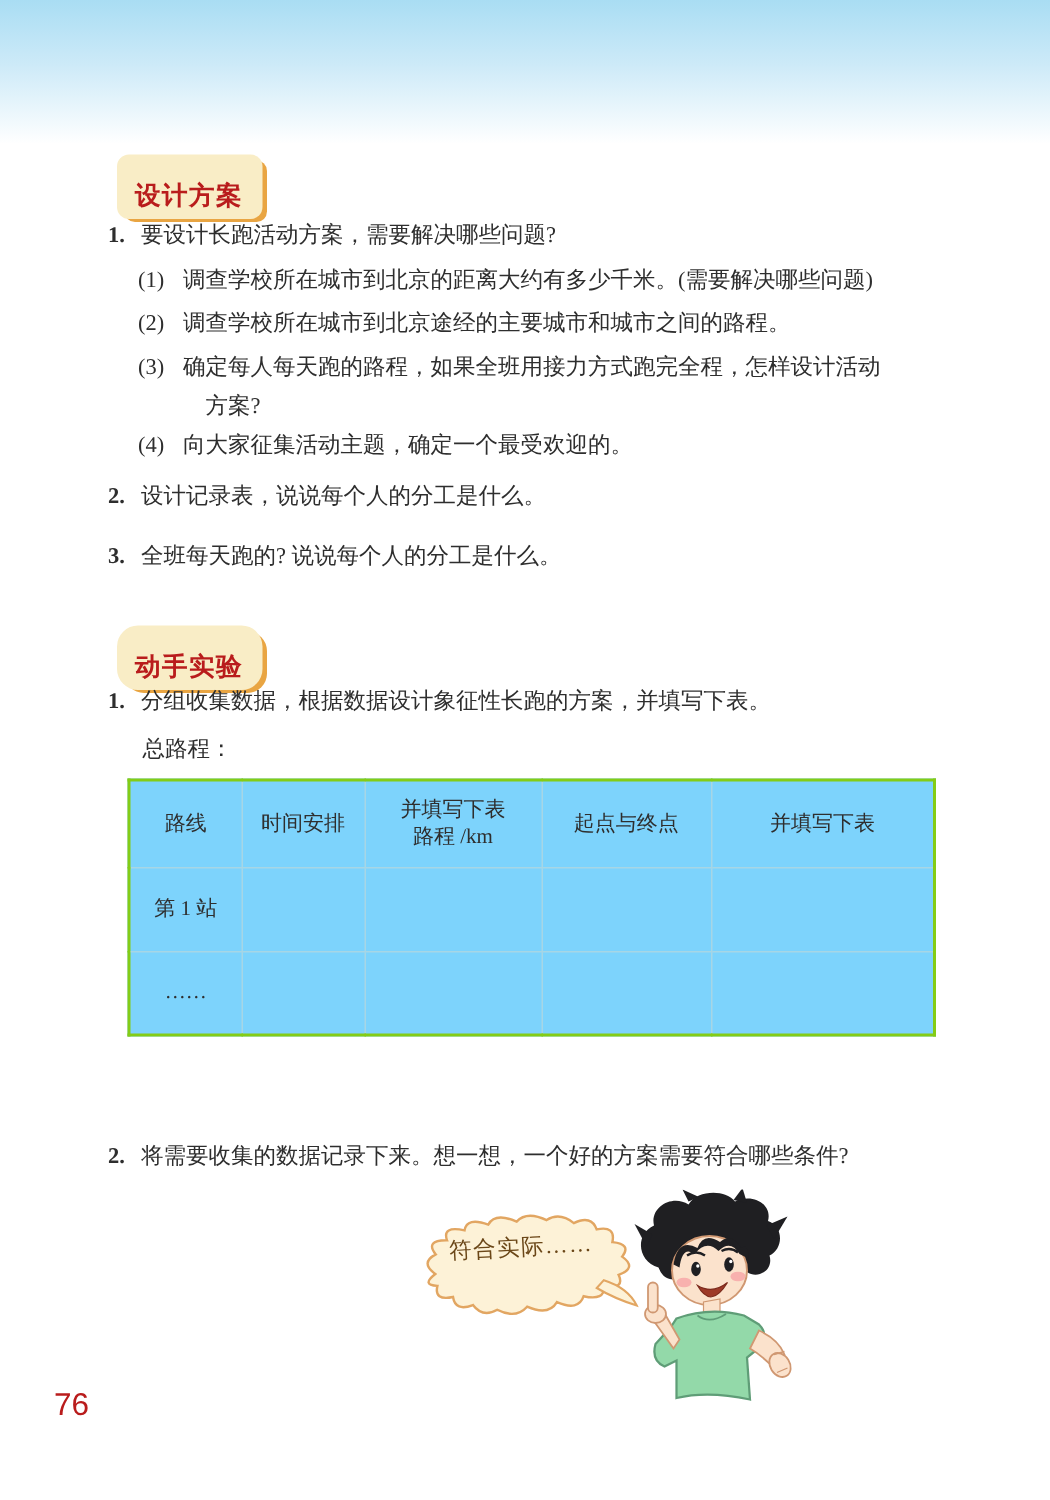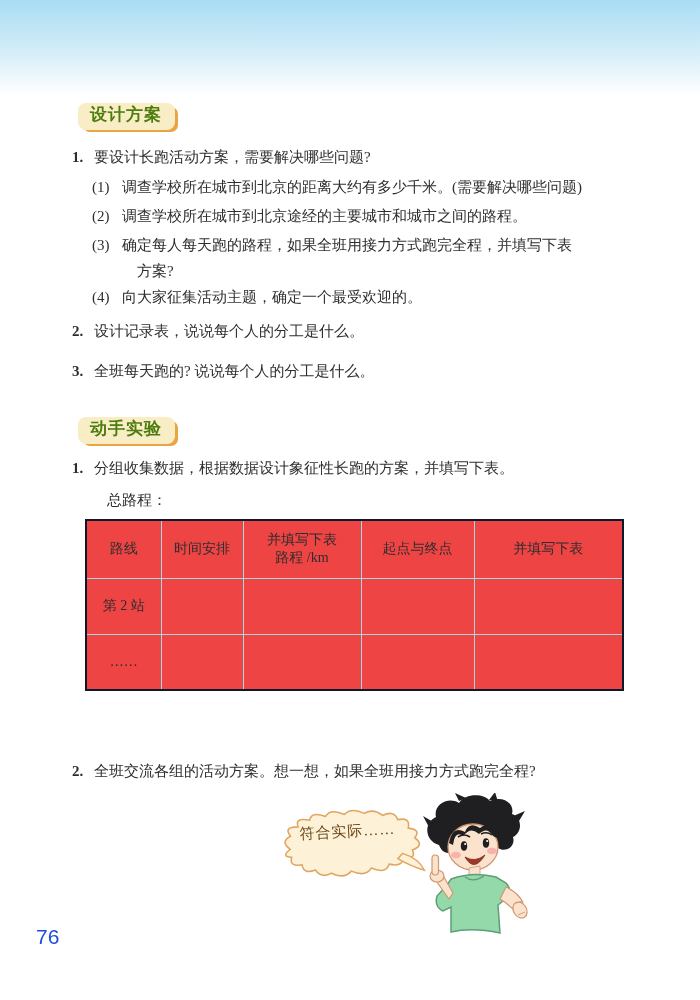--- a/index.html
+++ b/index.html
@@ -1,39 +1,39 @@
 <!DOCTYPE html>
 <html><head>
 <meta charset="utf-8">
 <style>
   html,body{margin:0;padding:0;background:#fff;}
   .page{position:relative;width:700px;height:1000px;background:#ffffff;overflow:hidden;
         font-family:"Liberation Serif","DejaVu Serif",serif;color:#2e2e2e;}
   .top-gradient{position:absolute;left:0;top:0;width:700px;height:96px;
         background:linear-gradient(180deg,#a9ddf3 0%,#cdeaf8 45%,#ffffff 100%);}
-  .badge{position:absolute;display:inline-block;background:#f9edc6;color:#4d7c0f;
-        font-weight:bold;font-size:17px;letter-spacing:1px;padding:0 13px 4px 12px;
+  .badge{position:absolute;display:inline-block;background:#f9edc6;color:#b91c1c;
+        font-weight:bold;font-size:17px;letter-spacing:1px;padding:16px 13px 4px 12px;
         border-radius:8px;box-shadow:4px 3px 0 -1px #e9a542;}
   .q{position:absolute;left:72px;display:flex;font-size:15px;line-height:26px;white-space:pre-line;}
   .q .num{font-weight:bold;width:22px;flex:none;}
   .sub{position:absolute;left:92px;display:flex;font-size:15px;line-height:26px;white-space:pre-line;}
   .sub .mk{width:30px;flex:none;}
   .plain{position:absolute;font-size:15px;line-height:26px;}
   table.fill{position:absolute;left:85px;top:519px;width:537px;border-collapse:collapse;
-        table-layout:fixed;border:2px solid #0f172a;background:#ef4444;}
+        table-layout:fixed;border:2px solid #84cc16;background:#7dd3fc;}
   table.fill th,table.fill td{border:1px solid #a7d6e5;font-weight:normal;
         font-size:14px;text-align:center;vertical-align:middle;color:#2e2e2e;padding:0 4px;}
   table.fill thead tr{height:58px;}
   table.fill tbody tr{height:56px;}
   .pre{white-space:pre-line;}
   .bubble-wrap{position:absolute;left:278px;top:806px;width:150px;height:76px;transform:rotate(-3deg);}
   .bubble-text{position:absolute;left:0;top:16px;width:140px;text-align:center;
         font-size:15px;color:#6b4718;letter-spacing:1px;}
   .boy-wrap{position:absolute;left:403px;top:793px;width:130px;height:150px;}
-  .page-num{position:absolute;left:36px;top:925px;font-size:21px;color:#1d4ed8;
+  .page-num{position:absolute;left:36px;top:925px;font-size:21px;color:#b91c1c;
         font-family:"Liberation Sans","DejaVu Sans",sans-serif;}
 </style>
 </head>
 <body>
 
 <div class="page">
   <div class="top-gradient"></div>
 
   <div class="badge" style="left:78px;top:103px;">设计方案</div>
 
@@ -45,45 +45,45 @@
   <div class="sub" style="top:174px;">
     <span class="mk">(1)</span>
     <span>调查学校所在城市到北京的距离大约有多少千米。(需要解决哪些问题)</span>
   </div>
   <div class="sub" style="top:203px;">
     <span class="mk">(2)</span>
     <span>调查学校所在城市到北京途经的主要城市和城市之间的路程。</span>
   </div>
   <div class="sub" style="top:232px;">
     <span class="mk">(3)</span>
-    <span>确定每人每天跑的路程，如果全班用接力方式跑完全程，并填写下表
+    <span>确定每人每天跑的路程，如果全班用接力方式跑完全程，怎样设计活动
 　方案?</span>
   </div>
   <div class="sub" style="top:284px;">
     <span class="mk">(4)</span>
     <span>向大家征集活动主题，确定一个最受欢迎的。</span>
   </div>
 
   <div class="q" style="top:318px;">
     <span class="num">2.</span>
     <span>设计记录表，说说每个人的分工是什么。</span>
   </div>
   <div class="q" style="top:358px;">
     <span class="num">3.</span>
     <span>全班每天跑的? 说说每个人的分工是什么。</span>
   </div>
 
-  <div class="badge" style="left:78px;top:417px;">动手实验</div>
+  <div class="badge" style="left:78px;top:417px;border-radius:14px;">动手实验</div>
 
   <div class="q" style="top:455px;">
     <span class="num">1.</span>
     <span>分组收集数据，根据数据设计象征性长跑的方案，并填写下表。</span>
   </div>
 
-  <div class="plain" style="left:107px;top:487px;">总路程：</div>
+  <div class="plain" style="left:95px;top:487px;">总路程：</div>
 
   <table class="fill">
     <colgroup>
       <col style="width:75px">
         <col style="width:82px">
         <col style="width:118px">
       <col style="width:113px">
         <col style="width:149px">
     </colgroup>
     <thead>
@@ -91,39 +91,39 @@
         <th>路线</th>
         <th>时间安排</th>
         <th class="pre">并填写下表
 路程 /km</th>
         <th>起点与终点</th>
         <th>并填写下表</th>
       </tr>
     </thead>
     <tbody>
       <tr>
-        <td>第 2 站</td>
+        <td>第 1 站</td>
         <td></td>
         <td></td>
         <td></td>
         <td></td>
       </tr>
       <tr>
         <td>……</td>
         <td></td>
         <td></td>
         <td></td>
         <td></td>
       </tr>
     </tbody>
   </table>
 
   <div class="q" style="top:758px;">
     <span class="num">2.</span>
-    <span>全班交流各组的活动方案。想一想，如果全班用接力方式跑完全程?</span>
+    <span>将需要收集的数据记录下来。想一想，一个好的方案需要符合哪些条件?</span>
   </div>
 
   <div class="bubble-wrap">
     <svg width="150" height="76" viewBox="0 0 150 76">
       <path d="M12,40 Q2,32 13,27 Q6,17 21,18 Q18,8 33,12 Q35,3 49,9 Q54,1 68,8 Q75,1 88,8 Q97,3 106,11 Q118,6 121,16 Q134,14 131,25 Q144,27 137,35 Q147,43 134,47 Q138,57 124,54 Q124,64 110,60 Q106,70 92,63 Q86,72 72,65 Q64,73 52,66 Q42,71 36,62 Q24,66 23,56 Q10,58 13,48 Q2,47 12,40 Z" fill="#fdf2d7" stroke="#e2a662" stroke-width="1.6"></path>
       <path d="M124,50 Q140,56 145,68 Q131,63 119,55 Z" fill="#fdf2d7" stroke="#e2a662" stroke-width="1.4"></path>
     </svg>
     <div class="bubble-text">符合实际……</div>
   </div>
 

